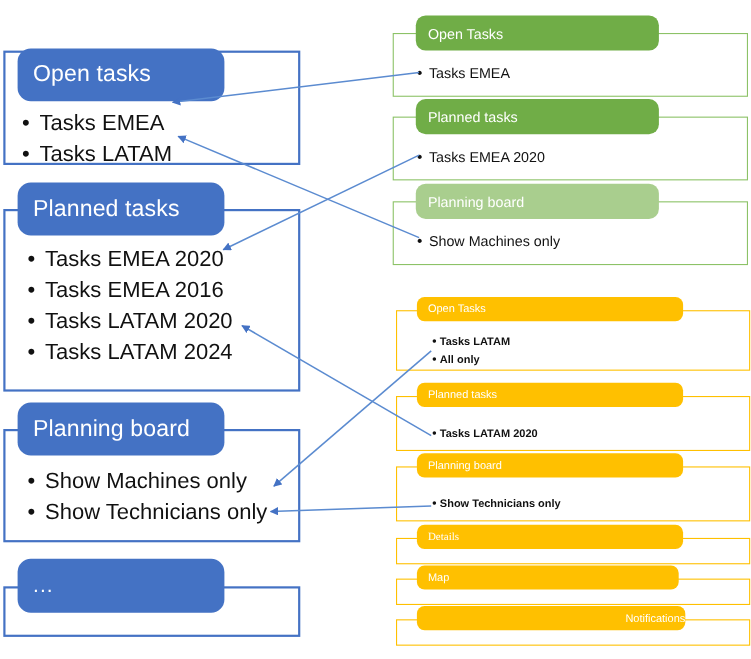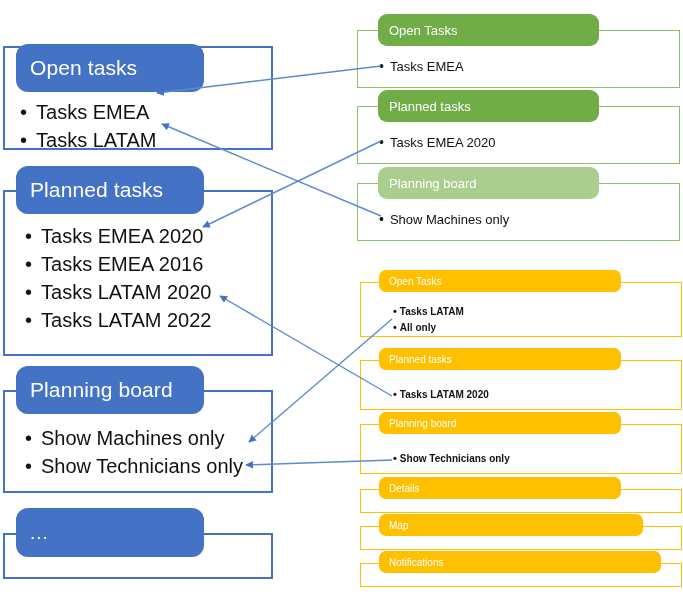--- a/index.html
+++ b/index.html
@@ -96,21 +96,21 @@
       <div class="bullet">
         <span class="dot">•</span>
         <span class="txt">Tasks EMEA 2016</span>
       </div>
       <div class="bullet">
         <span class="dot">•</span>
         <span class="txt">Tasks LATAM 2020</span>
       </div>
       <div class="bullet">
         <span class="dot">•</span>
-        <span class="txt">Tasks LATAM 2022</span>
+        <span class="txt">Tasks LATAM 2024</span>
       </div>
     </div>
   </div>
 
   <div class="card blue" style="left:3px;top:366px;width:270px;height:127px;">
     <div class="body" style="top:24px;height:103px;left:0;width:270px;"></div>
     <div class="hdr" style="left:13px;top:0px;width:188px;height:48px;">
       <span>Planning board</span>
     </div>
     <div class="items" style="left:22px;top:62px;width:250px;">
@@ -209,35 +209,35 @@
     <div class="items" style="left:33px;top:41px;width:280px;">
       <div class="bullet">
         <span class="dot">•</span>
         <span class="txt">Show Technicians only</span>
       </div>
     </div>
   </div>
 
   <div class="card orange" style="left:360px;top:477px;width:322px;height:36px;">
     <div class="body" style="top:12px;height:24px;left:0;width:322px;"></div>
-    <div class="hdr" style="left:19px;top:0px;width:242px;height:22px;">
+    <div class="hdr" style="left:19px;top:0px;width:242px;height:22px;font-family:Liberation Serif, serif;">
       <span>Details</span>
     </div>
   </div>
 
   <div class="card orange" style="left:360px;top:514px;width:322px;height:36px;">
     <div class="body" style="top:12px;height:24px;left:0;width:322px;"></div>
-    <div class="hdr" style="left:19px;top:0px;width:264px;height:22px;">
+    <div class="hdr" style="left:19px;top:0px;width:238px;height:22px;">
       <span>Map</span>
     </div>
   </div>
 
   <div class="card orange" style="left:360px;top:551px;width:322px;height:36px;">
     <div class="body" style="top:12px;height:24px;left:0;width:322px;"></div>
-    <div class="hdr" style="left:19px;top:0px;width:282px;height:22px;">
+    <div class="hdr" style="left:19px;top:0px;width:244px;height:22px;justify-content:flex-end;">
       <span>Notifications</span>
     </div>
   </div>
 
   <svg id="arrows" viewBox="0 0 683 599">
     <defs>
       <marker id="ah" viewBox="0 0 10 10" refX="9" refY="5" markerWidth="5.5" markerHeight="5.5" orient="auto-start-reverse">
         <path d="M 0 0 L 10 5 L 0 10 z" fill="#4472C4"></path>
       </marker>
     </defs>

